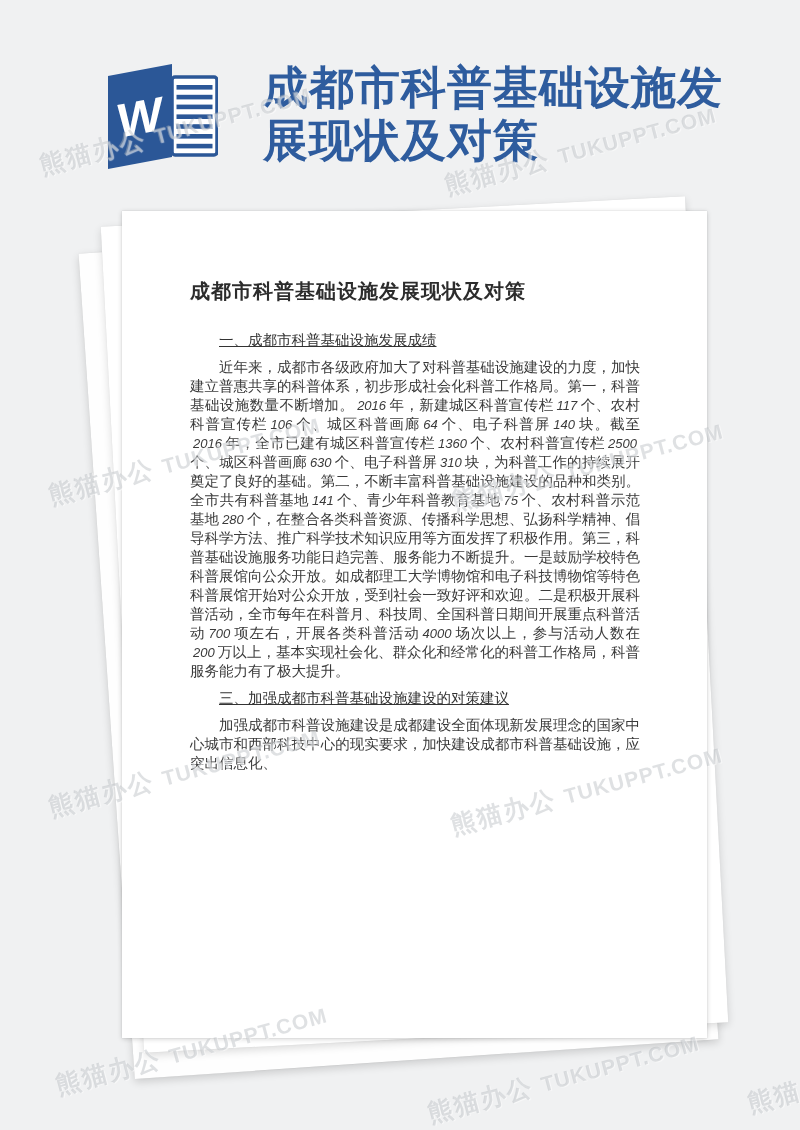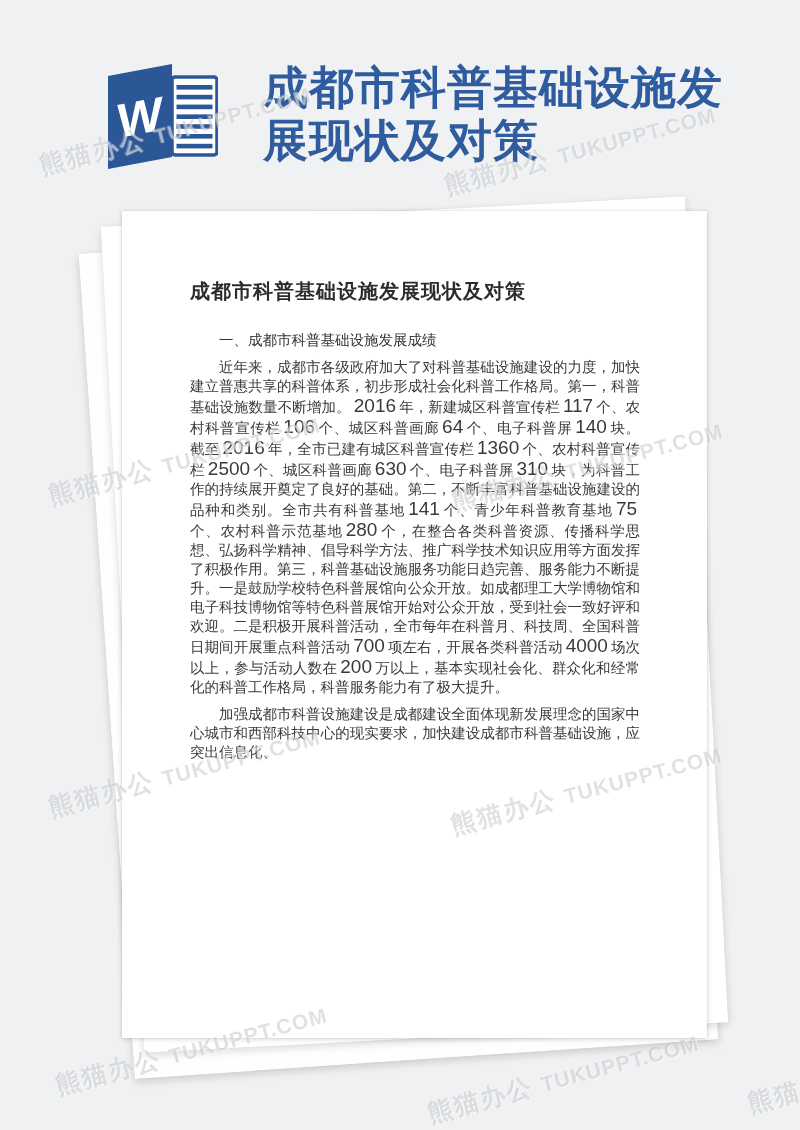--- a/index.html
+++ b/index.html
@@ -76,25 +76,26 @@
   }
   .doc-body p, .doc-body h3 {
     margin: 0 0 8px 0;
     font-size: 14.5px;
     line-height: 19px;
     font-weight: 400;
     color: #3a3a3a;
     text-align: justify;
     text-indent: 2em;
   }
-  .doc-body h3 { color: #333333; }
+  .doc-body h3 { color: #333333; text-decoration: underline; }
   .doc-body .num {
     font-family: "Liberation Sans", "DejaVu Sans", sans-serif;
-    font-size: 19px;
+    font-size: 13px;
     padding: 0 3px;
+    font-style: italic;
   }
 
   
   .watermark-layer {
     position: absolute;
     left: 0; top: 0;
     width: 800px; height: 1130px;
     z-index: 6;
     pointer-events: none;
   }
@@ -142,20 +143,21 @@
   <h1 class="preview-title">成都市科普基础设施发展现状及对策</h1>
 
   <div class="page-base back-page-b"></div>
   <div class="page-base back-page-a"></div>
 
   <div class="page-base doc-page">
     <h2 class="doc-title">成都市科普基础设施发展现状及对策</h2>
     <div class="doc-body">
         <h3>一、成都市科普基础设施发展成绩</h3>
         <p>近年来，成都市各级政府加大了对科普基础设施建设的力度，加快建立普惠共享的科普体系，初步形成社会化科普工作格局。第一，科普基础设施数量不断增加。<span class="num">2016</span>年，新建城区科普宣传栏<span class="num">117</span>个、农村科普宣传栏<span class="num">106</span>个、城区科普画廊<span class="num">64</span>个、电子科普屏<span class="num">140</span>块。截至<span class="num">2016</span>年，全市已建有城区科普宣传栏<span class="num">1360</span>个、农村科普宣传栏<span class="num">2500</span>个、城区科普画廊<span class="num">630</span>个、电子科普屏<span class="num">310</span>块，为科普工作的持续展开奠定了良好的基础。第二，不断丰富科普基础设施建设的品种和类别。全市共有科普基地<span class="num">141</span>个、青少年科普教育基地<span class="num">75</span>个、农村科普示范基地<span class="num">280</span>个，在整合各类科普资源、传播科学思想、弘扬科学精神、倡导科学方法、推广科学技术知识应用等方面发挥了积极作用。第三，科普基础设施服务功能日趋完善、服务能力不断提升。一是鼓励学校特色科普展馆向公众开放。如成都理工大学博物馆和电子科技博物馆等特色科普展馆开始对公众开放，受到社会一致好评和欢迎。二是积极开展科普活动，全市每年在科普月、科技周、全国科普日期间开展重点科普活动<span class="num">700</span>项左右，开展各类科普活动<span class="num">4000</span>场次以上，参与活动人数在<span class="num">200</span>万以上，基本实现社会化、群众化和经常化的科普工作格局，科普服务能力有了极大提升。</p>
+        <h3>三、加强成都市科普基础设施建设的对策建议</h3>
         <p>加强成都市科普设施建设是成都建设全面体现新发展理念的国家中心城市和西部科技中心的现实要求，加快建设成都市科普基础设施，应突出信息化、</p>
       </div>
   </div>
 
   <div class="watermark-layer">
       <div class="wm" style="left: 36px; top: 150px;"><span class="wm-cjk">熊猫办公 </span><span class="wm-latin">TUKUPPT.COM</span></div>
       <div class="wm" style="left: 441px; top: 170px;"><span class="wm-cjk">熊猫办公 </span><span class="wm-latin">TUKUPPT.COM</span></div>
       <div class="wm" style="left: 45px; top: 480px;"><span class="wm-cjk">熊猫办公 </span><span class="wm-latin">TUKUPPT.COM</span></div>
       <div class="wm" style="left: 448px; top: 486px;"><span class="wm-cjk">熊猫办公 </span><span class="wm-latin">TUKUPPT.COM</span></div>
       <div class="wm" style="left: 45px; top: 792px;"><span class="wm-cjk">熊猫办公 </span><span class="wm-latin">TUKUPPT.COM</span></div>

